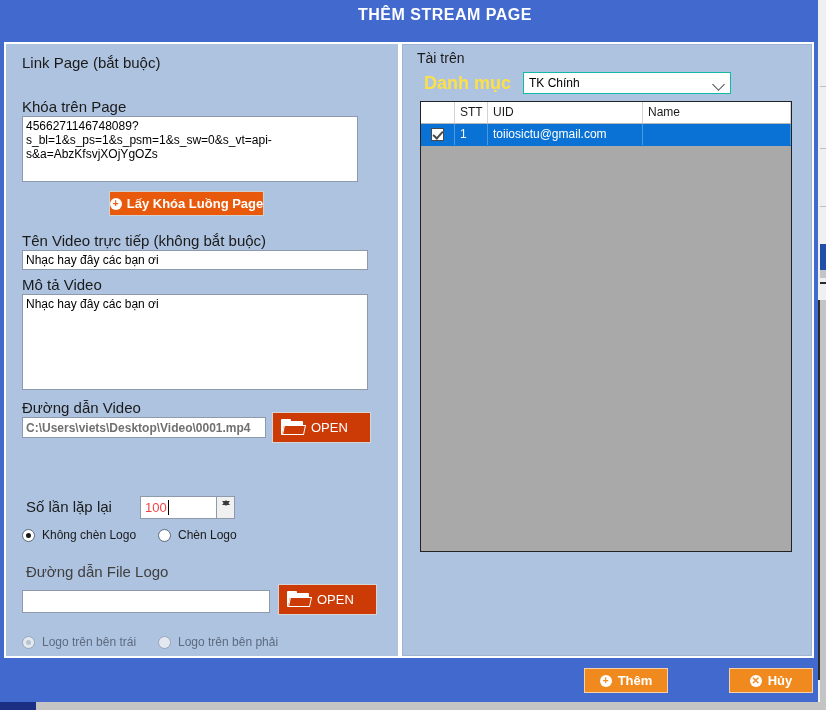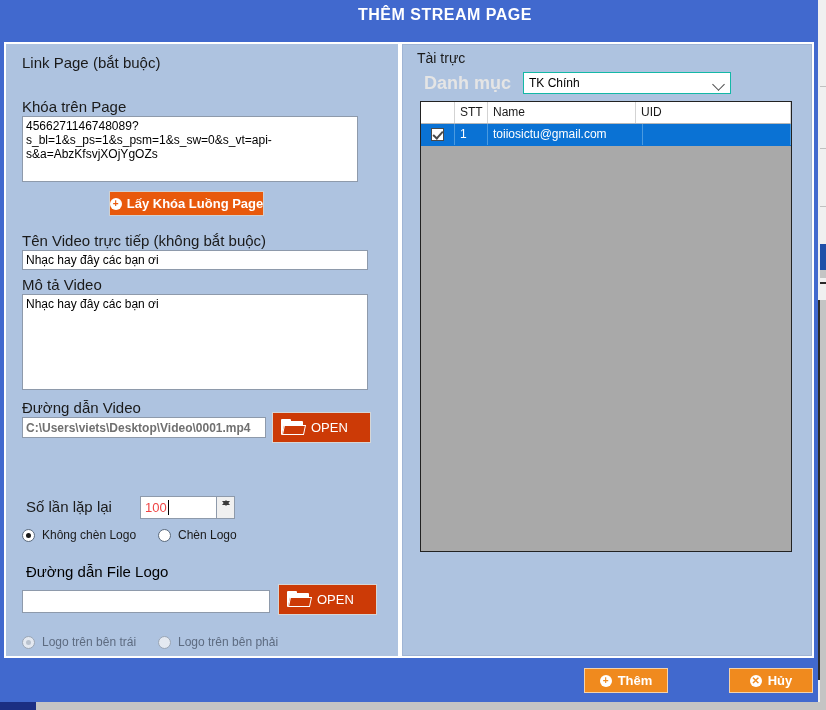--- a/index.html
+++ b/index.html
@@ -99,21 +99,21 @@
   }
 
   
   .lbl {
     position: absolute;
     color: #1a1a1a;
     font-size: 15px;
     white-space: nowrap;
   }
   .lbl-dim {
-    color: #000000;
+    color: #404040;
   }
   .tbox {
     position: absolute;
     box-sizing: border-box;
     background: #ffffff;
     border: 1px solid #8e9aab;
     font-family: "Liberation Sans", sans-serif;
     font-size: 12px;
     color: #000000;
     padding: 2px 3px;
@@ -496,34 +496,34 @@
       <div class="radio-row" style="left:152px; top:618px;">
         <span class="radio dis"></span>
         <span class="radio-label dis">Logo dưới phải</span>
       </div>
     </div>
 
     <div class="panel" id="right-panel"></div>
 
   </div>
 
-  <div class="lbl" style="left:417px; top:50px; font-size:14px;">Tài trực</div>
-  <div class="lbl" style="left:424px; top:73px; font-size:18px; font-weight:bold; color:#e5e5e5;">Danh mục</div>
+  <div class="lbl" style="left:417px; top:50px; font-size:14px;">Tài trên</div>
+  <div class="lbl" style="left:424px; top:73px; font-size:18px; font-weight:bold; color:#fde047;">Danh mục</div>
 
   <div id="combo">
     <span class="cval">TK Chính</span>
     <span class="chev"></span>
   </div>
 
   <div id="grid">
     <div id="grid-head">
       <div class="hc c-chk"></div>
       <div class="hc c-stt">STT</div>
+      <div class="hc c-uid">UID</div>
       <div class="hc c-name">Name</div>
-      <div class="hc c-uid">UID</div>
     </div>
     <div class="grow">
       <div class="gc c-chk">
         <span class="chkbox on"></span>
       </div>
       <div class="gc c-stt">1</div>
       <div class="gc c-uid">toiiosictu@gmail.com</div>
       <div class="gc c-name"></div>
     </div>
   </div>

